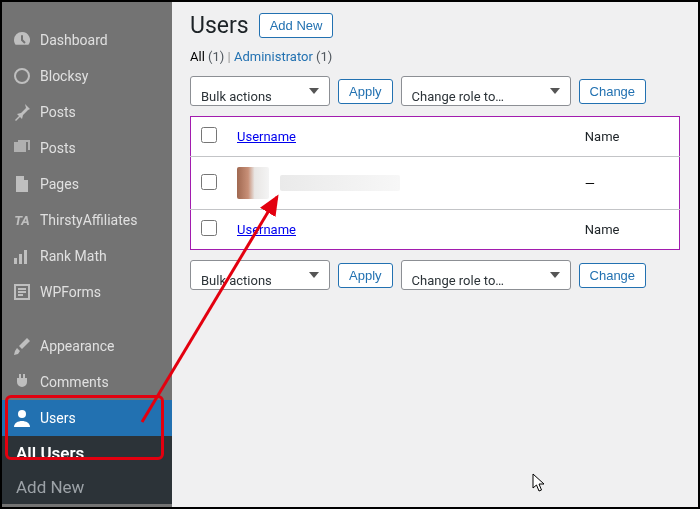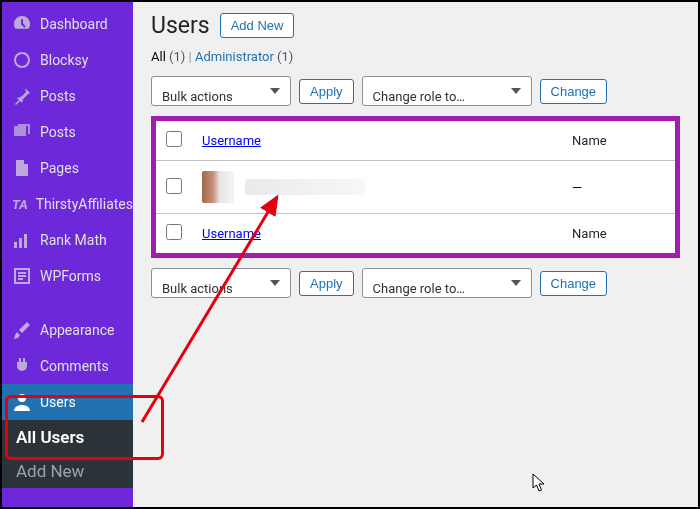--- a/index.html
+++ b/index.html
@@ -1,18 +1,18 @@
 <!DOCTYPE html>
 <html><head>
 <meta charset="utf-8">
 <style>
   * { box-sizing: border-box; margin: 0; padding: 0; }
   body { font-family: -apple-system, BlinkMacSystemFont, "Segoe UI", Roboto, sans-serif; font-size: 13px; background: #f0f0f1; width: 700px; height: 509px; overflow: hidden; border: 2px solid #000; position: relative; }
   .wrap { display: flex; height: 100%; }
-  .sidebar { width: 131px; background: #6d28d9; color: #f0f0f1; flex-shrink: 0; padding-top: 4px; }
+  .sidebar { width: 170px; background: #737373; color: #f0f0f1; flex-shrink: 0; padding-top: 20px; }
   .side-item { display: flex; align-items: center; gap: 8px; padding: 8px 10px; color: #e0e0e0; cursor: pointer; font-size: 14px; }
   .side-item .icon { width: 20px; height: 20px; display: flex; align-items: center; justify-content: center; opacity: 0.7; }
   .side-item.active { background: #2271b1; color: #fff; }
   .side-item.active .icon { opacity: 1; }
   .submenu { background: #2c3338; }
   .sub-item { padding: 7px 10px 7px 14px; color: #9ca2a7; font-size: 17px; cursor: pointer; }
   .sub-item.current { color: #fff; font-weight: 600; }
   .side-gap { height: 18px; }
   .main { flex: 1; padding: 10px 18px 18px 18px; background: #f0f0f1; overflow: auto; }
   .heading-row { display: flex; align-items: center; gap: 10px; margin-bottom: 10px; }
@@ -20,21 +20,21 @@
   .btn-outline { border: 1px solid #2271b1; color: #2271b1; background: #fff; padding: 4px 10px; border-radius: 3px; font-size: 13px; cursor: pointer; }
   .subsub { margin: 6px 0 12px 0; font-size: 13px; }
   .subsub a { color: #2271b1; text-decoration: none; }
   .subsub .sep { color: #999; }
   .subsub .count { color: #50575e; }
   .subsub .cur { color: #000; font-weight: 400; margin-top: 16px; }
   .actions-row { display: flex; gap: 8px; align-items: center; margin-bottom: 10px; }
   .select { border: 1px solid #8c8f94; background: #fff; padding: 11px 26px 0 10px; height: 30px; border-radius: 3px; font-size: 13px; display: flex; align-items: center; position: relative; min-width: 140px; color: #2c3338; cursor: pointer; }
   .select.wide { min-width: 170px; }
   .select::after { content: ""; position: absolute; right: 10px; top: 50%; width: 0; height: 0; border-left: 5px solid transparent; border-right: 5px solid transparent; border-top: 6px solid #555; transform: translateY(-50%); }
-  .table { width: 100%; border: 5px solid #a21caf; background: #fff; border-collapse: collapse; }
+  .table { width: 100%; border: 1px solid #a21caf; background: #fff; border-collapse: collapse; }
   .table th, .table td { text-align: left; padding: 10px 10px; font-size: 13px; border-top: 1px solid #c3c4c7; }
   .table thead th, .table tfoot th { border-top: none; font-weight: 400; color: #2271b1; }
   .table thead th.static, .table tfoot th.static { color: #1d2327; }
   .table thead tr { border-bottom: 1px solid #c3c4c7; }
   .table tfoot tr { border-top: 1px solid #c3c4c7; }
   .cb { width: 32px; text-align: center; }
   .cb input { margin: 0; width: 16px; height: 16px; }
   .avatar-blur { width: 32px; height: 32px; display: inline-block; vertical-align: middle; background: linear-gradient(90deg, #a06850 0%, #c89078 35%, #e8e6e4 55%, #f4f4f4 100%); border-radius: 2px; }
   .username-blur { display: inline-block; width: 120px; height: 16px; vertical-align: middle; margin-left: 8px; background: linear-gradient(90deg, #eaeaea, #f7f7f7); border-radius: 2px; }
   .arrow-svg { position: absolute; top: 0; left: 0; pointer-events: none; }

